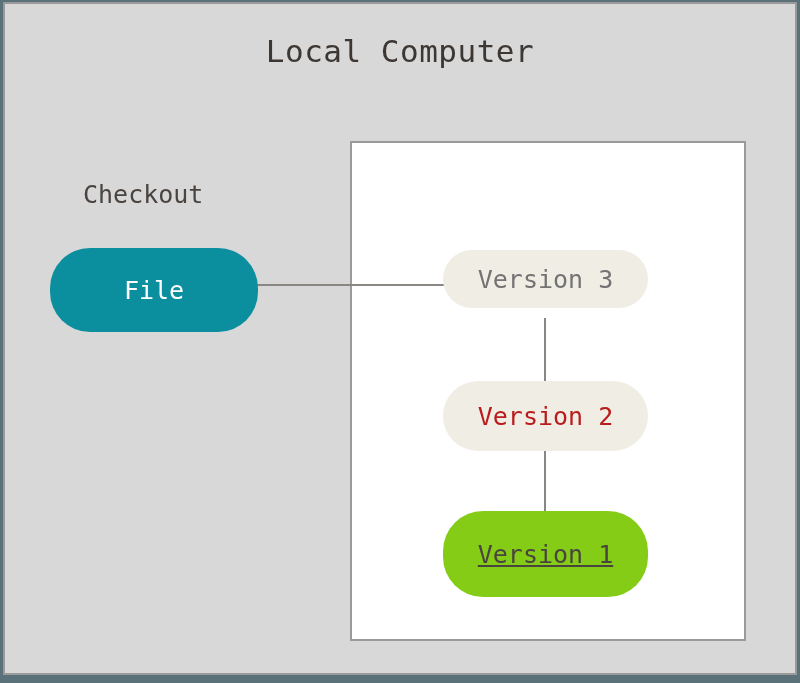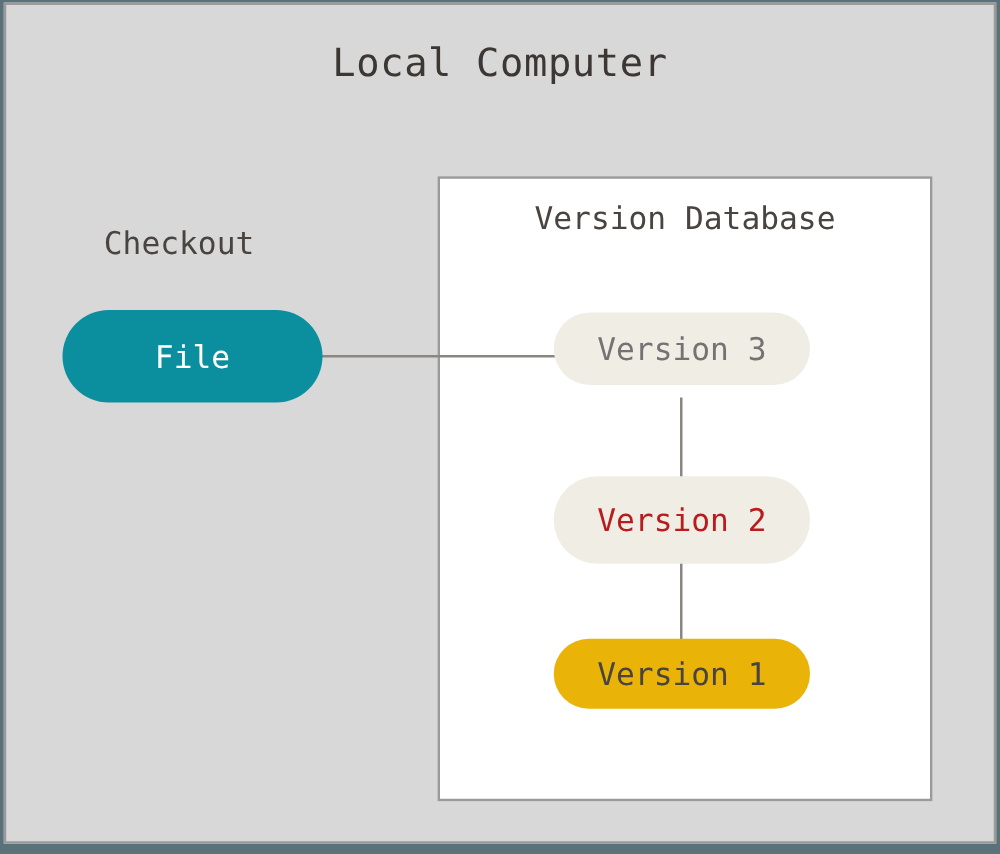--- a/index.html
+++ b/index.html
@@ -112,21 +112,21 @@
     justify-content: center;
     border-radius: 40px;
     font-size: 25px;
     white-space: nowrap;
     box-sizing: border-box;
   }
   .node-file {
     left: 50px;
     top: 248px;
     width: 208px;
-    height: 74px;
+    height: 84px;
     background: #0b8f9e;
     color: #ffffff;
   }
   .node-v3 {
     left: 443px;
     top: 250px;
     width: 205px;
     height: 58px;
     background: #efede4;
     color: #737373;
@@ -136,39 +136,39 @@
     top: 381px;
     width: 205px;
     height: 70px;
     background: #efede4;
     color: #b91c1c;
   }
   .node-v1 {
     left: 443px;
     top: 511px;
     width: 205px;
-    height: 56px;
-    background: #eab308;
+    height: 86px;
+    background: #84cc16;
     color: #4a4440;
+    text-decoration: underline;
   }
 </style>
 </head>
 <body>
 
 <div id="canvas">
 
   <div class="outer-frame"></div>
 
   <div class="title">Local Computer</div>
 
   <div class="checkout-label">Checkout</div>
 
   <div class="vdb-box"></div>
 
-  <div class="vdb-title">Version Database</div>
 
   <div class="conn-h"></div>
   <div class="conn-v1"></div>
   <div class="conn-v2"></div>
 
   <div class="node node-file">File</div>
 
   <div class="node node-v3">Version 3</div>
 
   <div class="node node-v2">Version 2</div>

